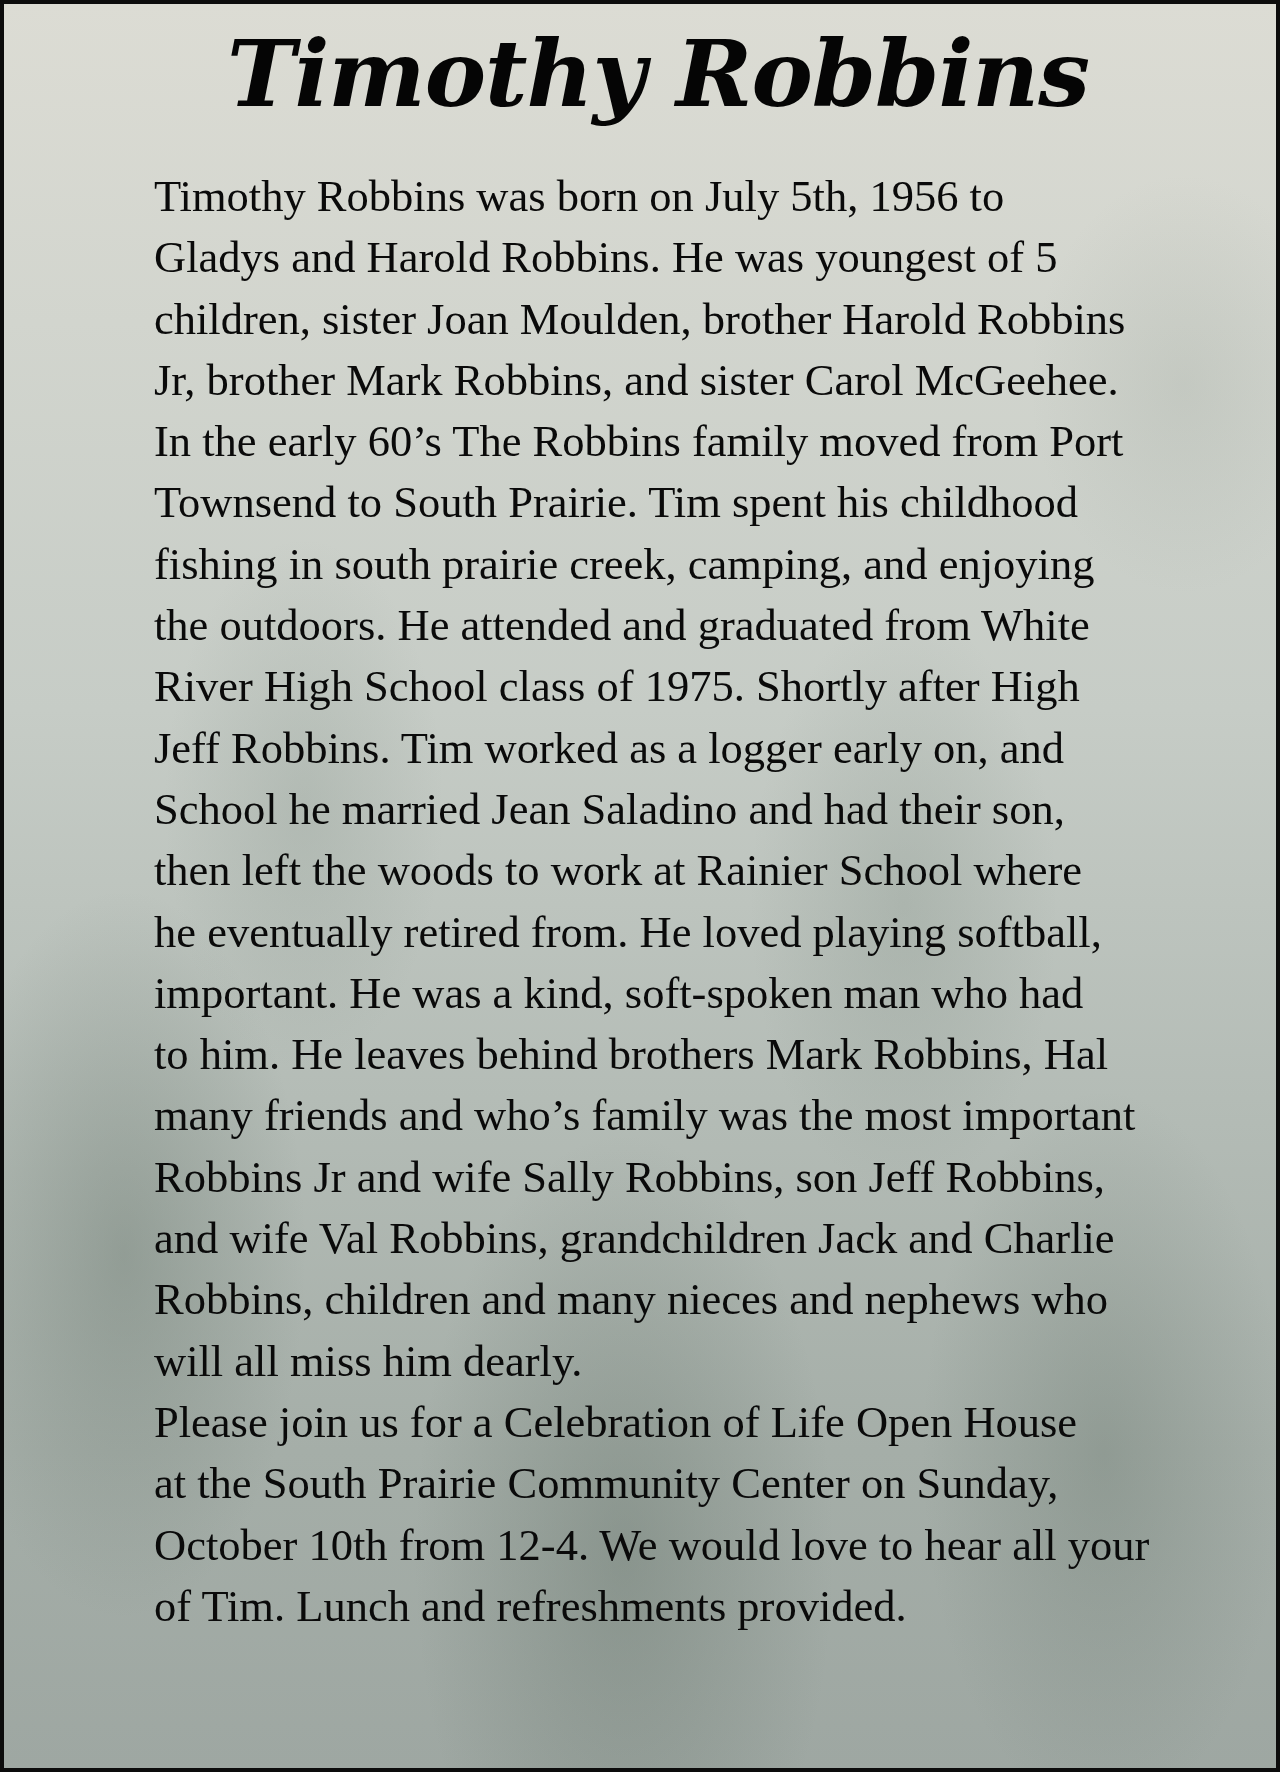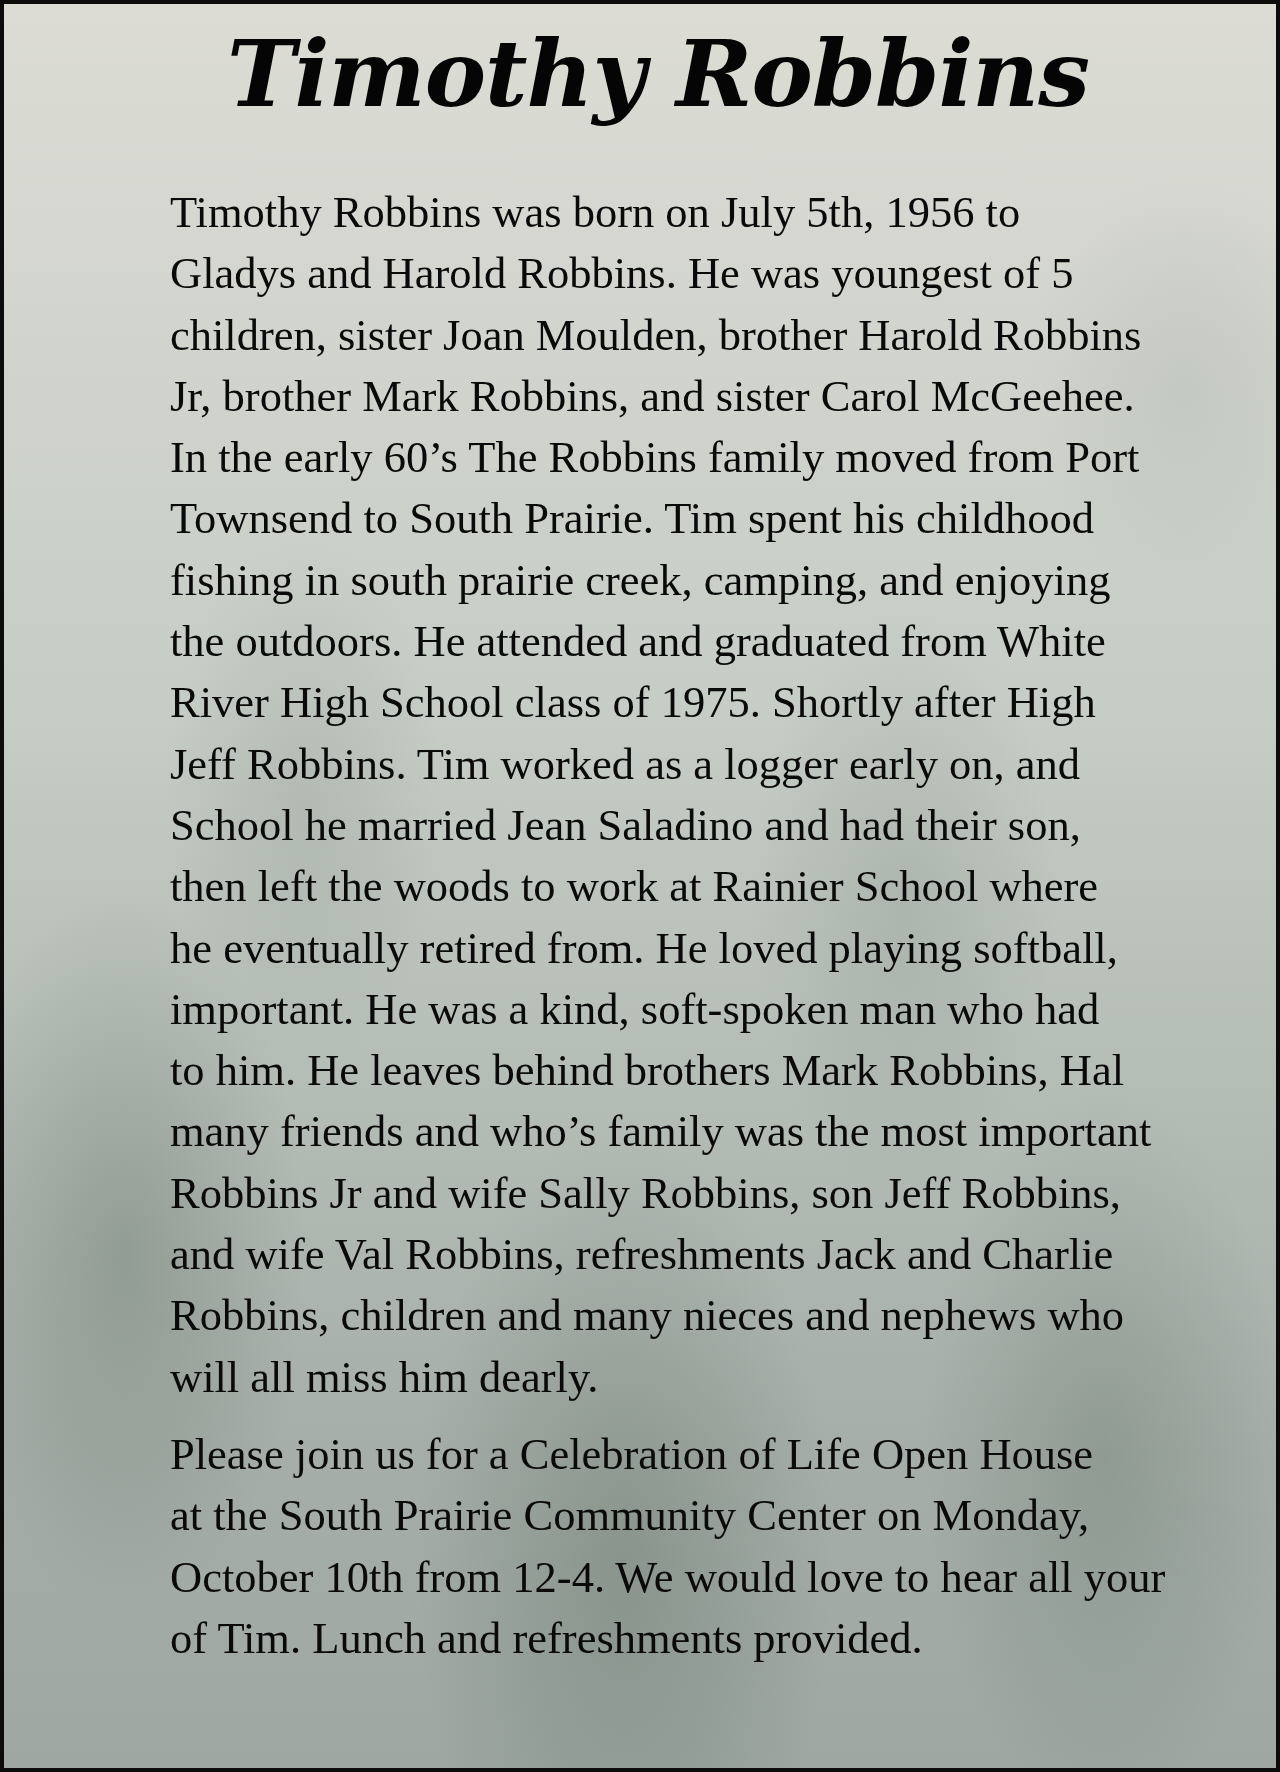--- a/index.html
+++ b/index.html
@@ -49,21 +49,21 @@
     right: 52px;
     top: 162px;
     font-family: "Liberation Serif", serif;
     font-size: 44.5px;
     line-height: 61.3px;
     color: #0a0a0a;
     text-align: justify;
     text-align-last: left;
   }
   .para {
-    margin: 16px;
+    margin: 0;
     text-indent: 98px;
   }
   .line {
     display: block;
   }
 </style>
 </head>
 <body>
 
 <div class="card">
@@ -81,24 +81,24 @@
       <span class="line">the outdoors. He attended and graduated from White</span>
       <span class="line">River High School class of 1975. Shortly after High</span>
       <span class="line">Jeff Robbins. Tim worked as a logger early on, and</span>
       <span class="line">School he married Jean Saladino and had their son,</span>
       <span class="line">then left the woods to work at Rainier School where</span>
       <span class="line">he eventually retired from. He loved playing softball,</span>
       <span class="line">important. He was a kind, soft-spoken man who had</span>
       <span class="line">to him. He leaves behind brothers Mark Robbins, Hal</span>
       <span class="line">many friends and who’s family was the most important</span>
       <span class="line">Robbins Jr and wife Sally Robbins, son Jeff Robbins,</span>
-      <span class="line">and wife Val Robbins, refreshments Jack and Charlie</span>
+      <span class="line">and wife Val Robbins, grandchildren Jack and Charlie</span>
       <span class="line">Robbins, children and many nieces and nephews who</span>
       <span class="line">will all miss him dearly.</span>
     </p>
     <p class="para">
       <span class="line">Please join us for a Celebration of Life Open House</span>
-      <span class="line">at the South Prairie Community Center on Monday,</span>
+      <span class="line">at the South Prairie Community Center on Sunday,</span>
       <span class="line">October 10th from 12-4. We would love to hear all your</span>
       <span class="line">of Tim. Lunch and refreshments provided.</span>
     </p>
   </div>
 </div>
 
 </body></html>

